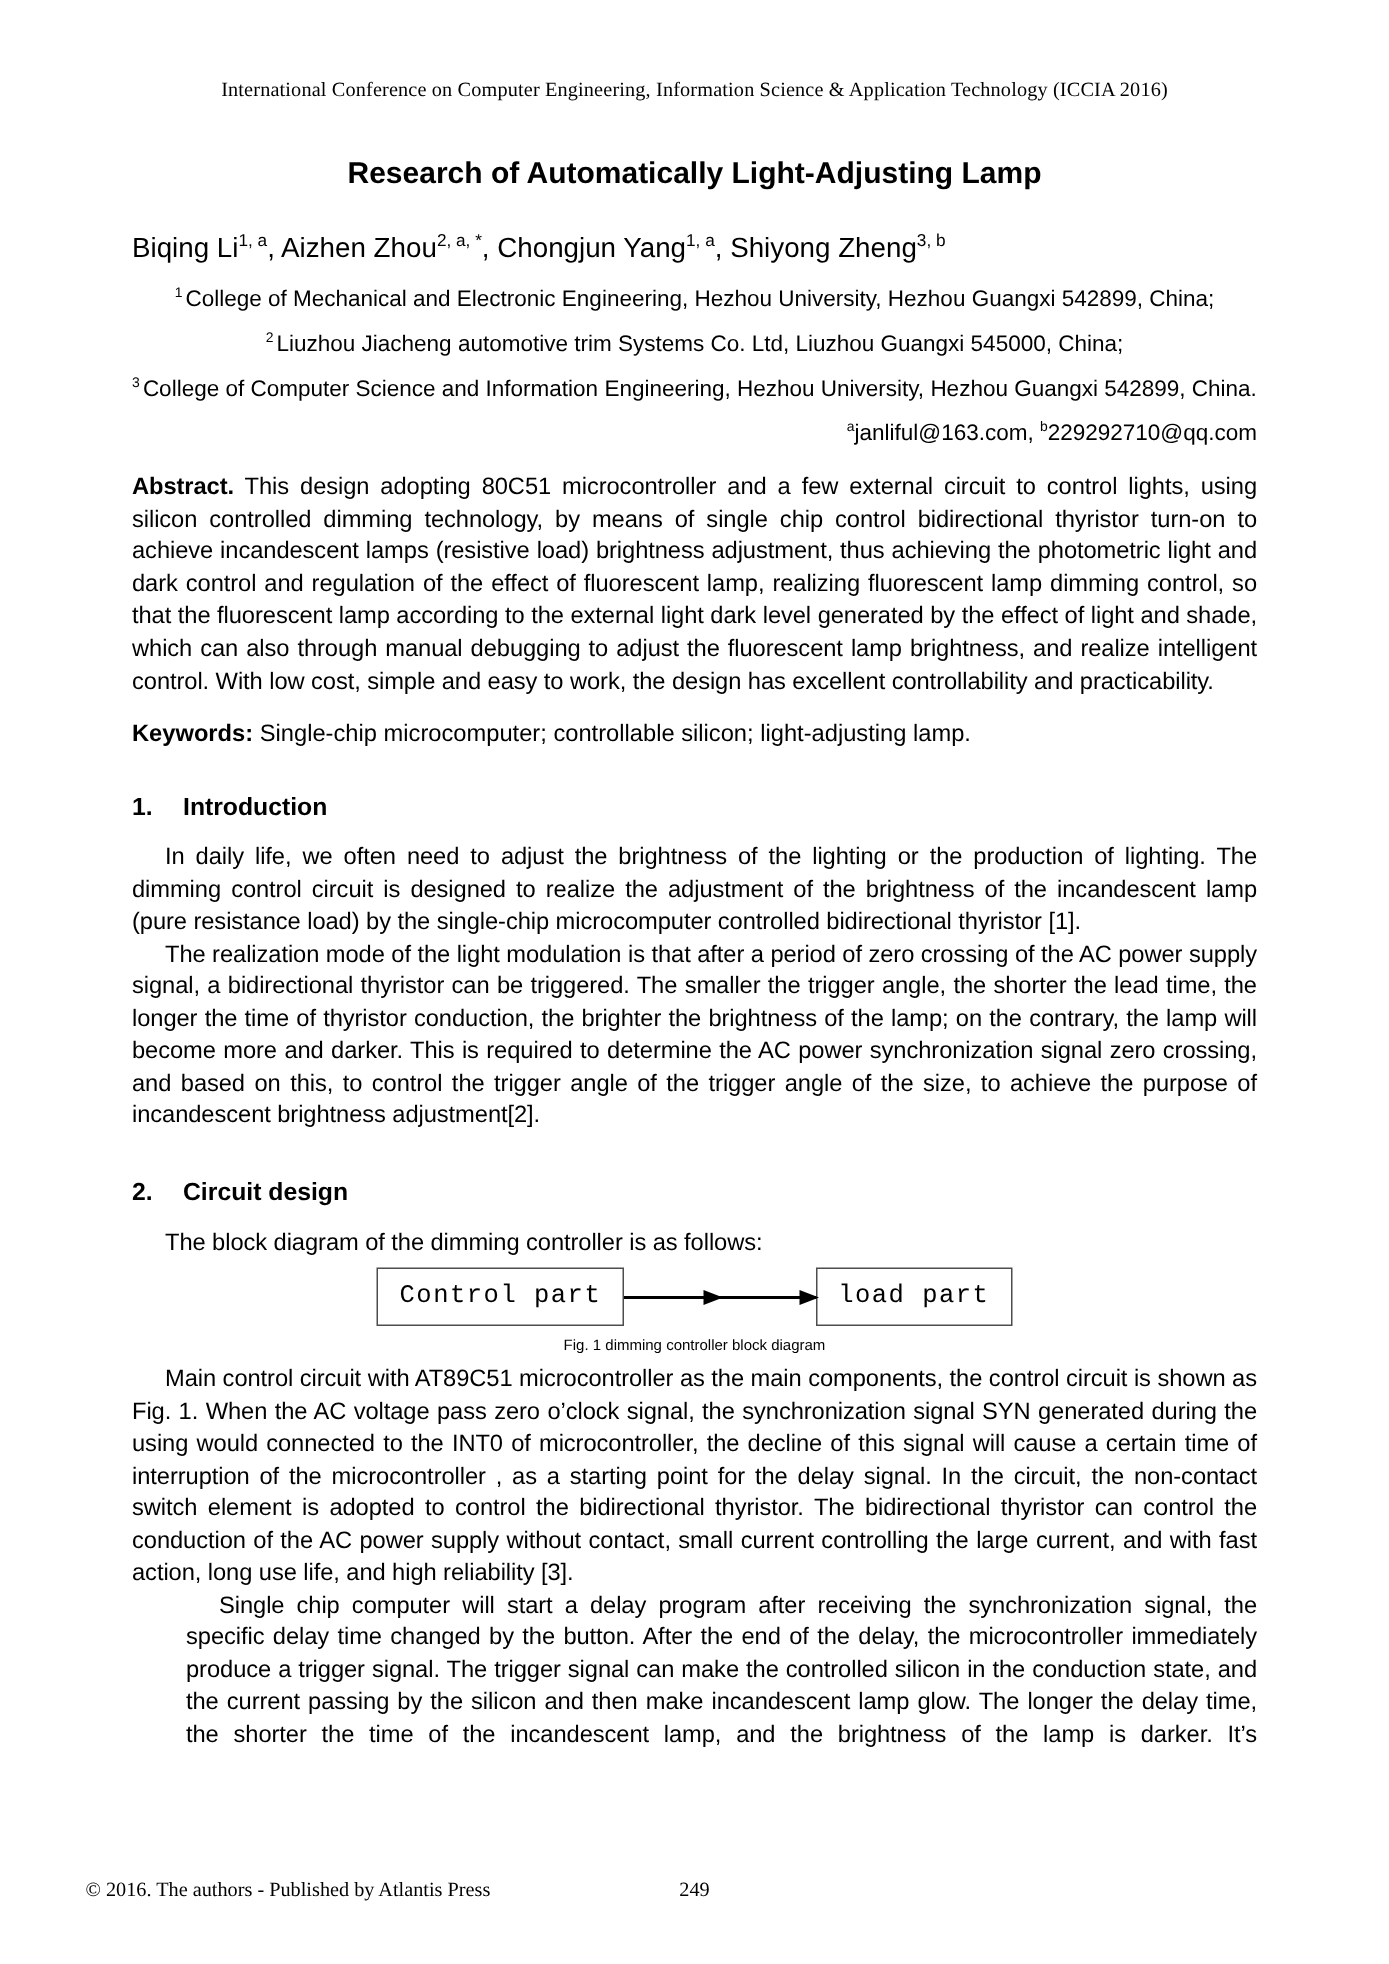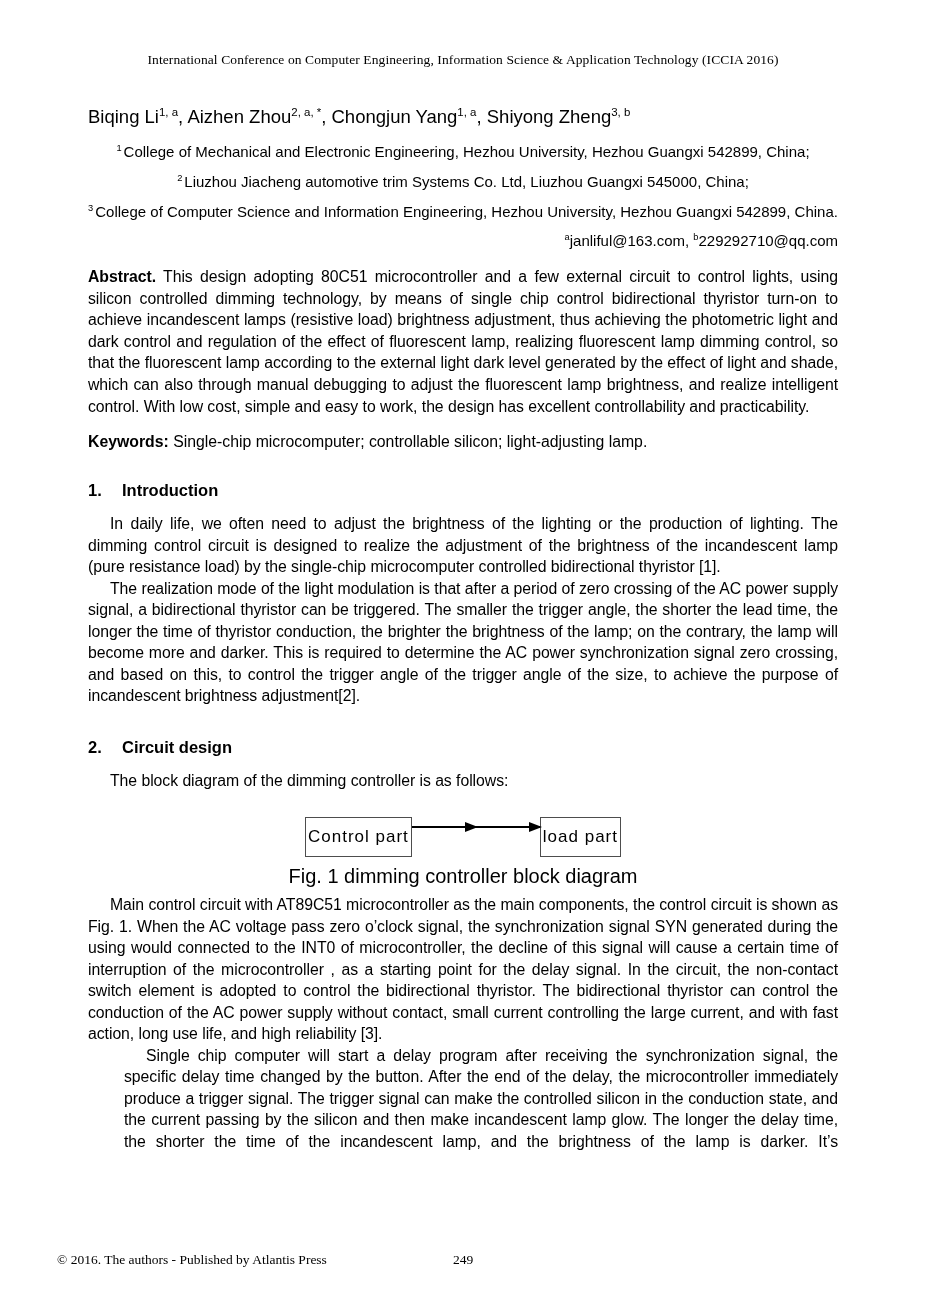--- a/index.html
+++ b/index.html
@@ -36,48 +36,49 @@
   .mt { margin-top: 30px; }
   p.body-par {
     font-size: 15.8px; line-height: 21.5px; text-align: justify;
     text-indent: 22px; margin: 0; letter-spacing: -0.05px;
   }
   p.cut { text-align-last: justify; margin-left: 36px; }
   .figure { margin: 6px 0 0 0; }
   .figure-row { display: flex; justify-content: center; align-items: center; }
   .fbox {
     border: 1.5px solid #4d4d4d;
-    font-family: Liberation Sans, sans-serif;
+    font-family: Liberation Mono, monospace;
     font-size: 17px; letter-spacing: 1px;
-    padding: 9px 2px; white-space: nowrap; margin-top: 20px;
+    padding: 9px 14px; white-space: nowrap;
   }
   .arrow { position: relative; width: 64px; height: 2px; background: #000; }
   .arrow::after {
     content: ""; position: absolute; right: -2px; top: 50%;
     transform: translateY(-50%); width: 0; height: 0;
     border-left: 13px solid #000;
     border-top: 5px solid transparent;
     border-bottom: 5px solid transparent;
   }
-  .caption { text-align: center; font-size: 20px; margin: 8px 0 6px 0; }
+  .caption { text-align: center; font-size: 10px; margin: 8px 0 6px 0; }
   .footer {
     position: absolute; top: 1252px; left: 57px; width: 812px;
     font-family: "Liberation Serif", serif; font-size: 13.5px;
   }
   .pageno { position: absolute; left: 0; top: 0; width: 100%; text-align: center; }
 </style>
 </head>
 <body>
 
 <div>
 
   <div class="running-header">International Conference on Computer Engineering, Information Science &amp; Application Technology (ICCIA 2016)</div>
 
   <div class="content">
 
+    <h1 class="title">Research of Automatically Light-Adjusting Lamp</h1>
 
     <div class="authors">
       <span><span>Biqing Li</span><sup>1, a</sup><span>, </span></span><span><span>Aizhen Zhou</span><sup>2, a, *</sup><span>, </span></span><span><span>Chongjun Yang</span><sup>1, a</sup><span>, </span></span><span><span>Shiyong Zheng</span><sup>3, b</sup></span>
     </div>
 
     <div class="affil"><sup>1</sup><span>College of Mechanical and Electronic Engineering, Hezhou University, Hezhou Guangxi 542899, China;</span></div>
     <div class="affil"><sup>2</sup><span>Liuzhou Jiacheng automotive trim Systems Co. Ltd, Liuzhou Guangxi 545000, China;</span></div>
     <div class="affil"><sup>3</sup><span>College of Computer Science and Information Engineering, Hezhou University, Hezhou Guangxi 542899, China.</span></div>
 
     <div class="emails"><sup>a</sup><span>janliful@163.com, </span><sup>b</sup><span>229292710@qq.com</span></div>

